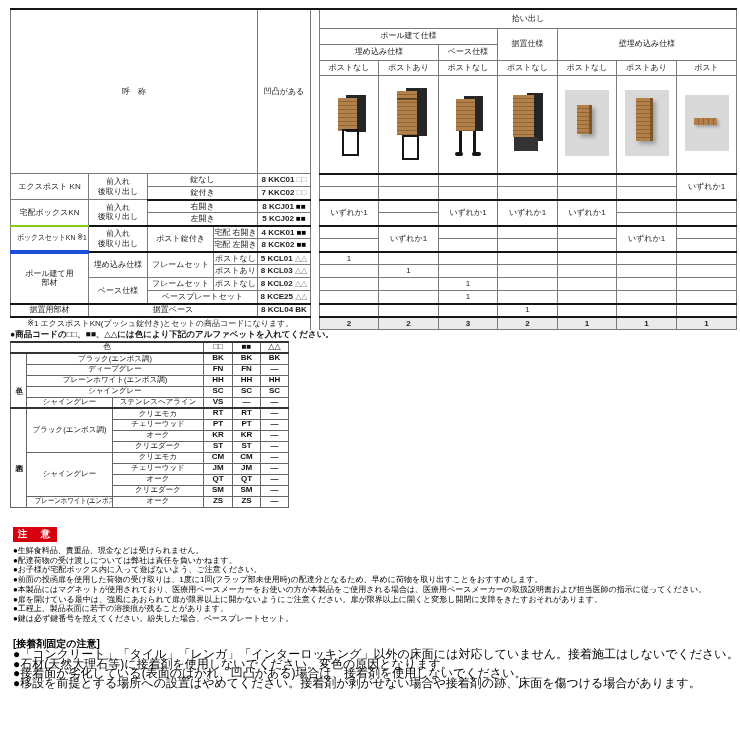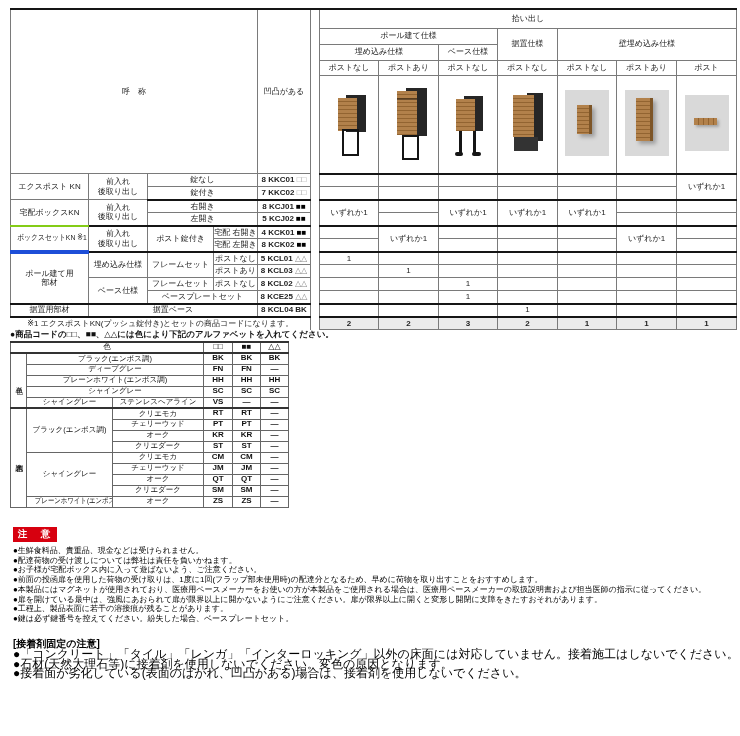--- a/index.html
+++ b/index.html
@@ -439,15 +439,16 @@
     <div>●工程上、製品表面に若干の溶接痕が残ることがあります。</div>
     <div>●鍵は必ず鍵番号を控えてください。紛失した場合、ベースプレートセット。</div>
   </div>
 
   <div class="atitle">[接着剤固定の注意]</div>
 
   <div class="alist">
     <div>●「コンクリート」「タイル」「レンガ」「インターロッキング」以外の床面には対応していません。接着施工はしないでください。</div>
     <div>●石材(天然大理石等)に接着剤を使用しないでください。変色の原因となります。</div>
     <div>●接着面が劣化している(表面のはがれ、凹凸がある)場合は、接着剤を使用しないでください。</div>
+    <div>●移設を前提とする場所への設置はやめてください。接着剤が剥がせない場合や接着剤の跡、床面を傷つける場合があります。</div>
   </div>
 
 </div>
 
 </body></html>

